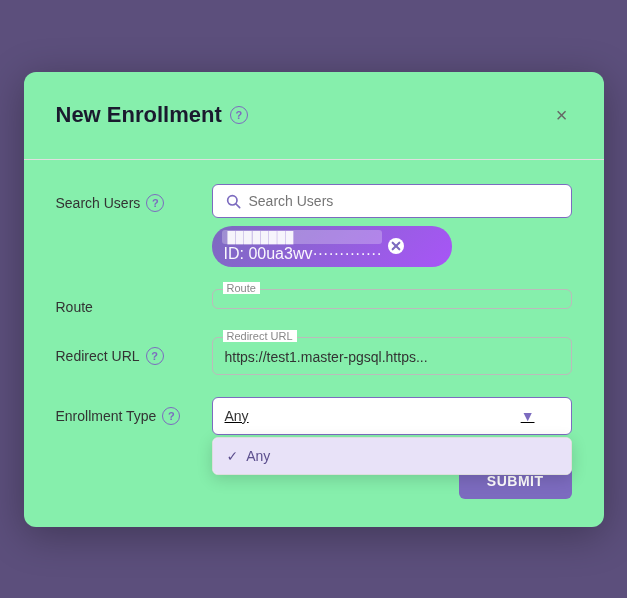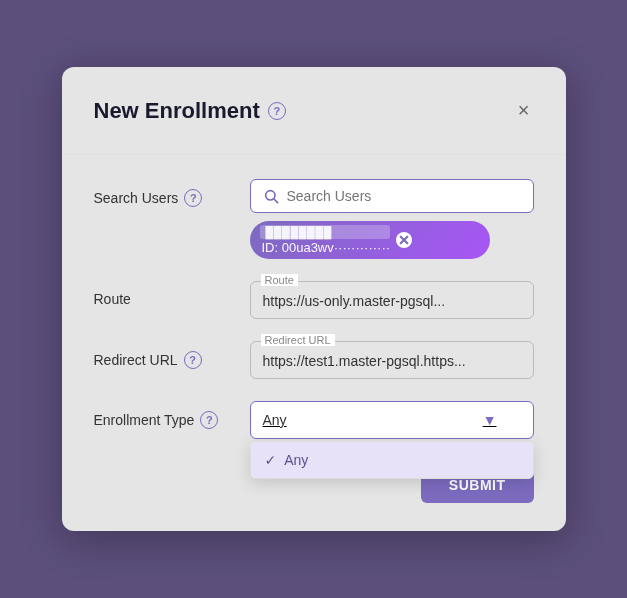--- a/index.html
+++ b/index.html
@@ -18,23 +18,23 @@
     .modal-overlay {
       position: relative;
       width: 627px;
       height: 598px;
       display: flex;
       align-items: center;
       justify-content: center;
     }
 
     .modal {
-      background: #e5e5e5;
+      background: #86efac;
       border-radius: 12px;
-      width: 504px;
+      width: 580px;
       padding: 28px 32px 28px 32px;
       position: relative;
       box-shadow: 0 8px 40px rgba(0,0,0,0.3);
     }
 
     .modal-header {
       display: flex;
       align-items: center;
       justify-content: space-between;
       margin-bottom: 28px;
@@ -318,40 +318,39 @@
         <div class="search-input-wrapper">
           <svg class="search-icon-svg" width="16" height="16" viewBox="0 0 24 24" fill="none" stroke="#7c6bbf" stroke-width="2.5" stroke-linecap="round" stroke-linejoin="round">
             <circle cx="11" cy="11" r="7"></circle>
             <line x1="16.5" y1="16.5" x2="22" y2="22"></line>
           </svg>
           <input class="search-input" type="text" placeholder="Search Users" style="">
         </div>
         <div style="display:inline-flex;align-items:center;background:linear-gradient(135deg,#7c6bbf,#a855f7);border-radius:20px;padding:4px 8px 4px 10px;gap:6px;max-width:240px;">
           <div class="chip-text-group">
             <span class="chip-name" style="font-size:11px;color:rgba(255,255,255,0.9);background:rgba(255,255,255,0.25);border-radius:3px;padding:1px 6px;letter-spacing:0.5px;">████████</span>
-            <span class="chip-id" style="font-size:13px;color:rgba(255,255,255,0.95);padding-left:2px;">ID: 00ua3wv·············</span>
+            <span class="chip-id" style="font-size:16px;color:rgba(255,255,255,0.95);padding-left:2px;">ID: 00ua3wv·············</span>
           </div>
           <button class="chip-remove">
             <svg width="10" height="10" viewBox="0 0 12 12" fill="none" stroke="#7c6bbf" stroke-width="2.5" stroke-linecap="round">
               <line x1="2" y1="2" x2="10" y2="10"></line>
               <line x1="10" y1="2" x2="2" y2="10"></line>
             </svg>
           </button>
         </div>
       </div>
     </div>
 
     <div class="form-row">
       <div class="form-label-group">
         <span class="form-label">Route</span>
       </div>
       <div class="form-field-group">
         <div class="outlined-field">
           <span class="outlined-field-label">Route</span>
-          <span class="outlined-field-value">https://us-only.master-pgsql...</span>
         </div>
       </div>
     </div>
 
     <div class="form-row">
       <div class="form-label-group">
         <span class="form-label">Redirect URL</span>
         <div class="help-icon">?</div>
       </div>
       <div class="form-field-group">

